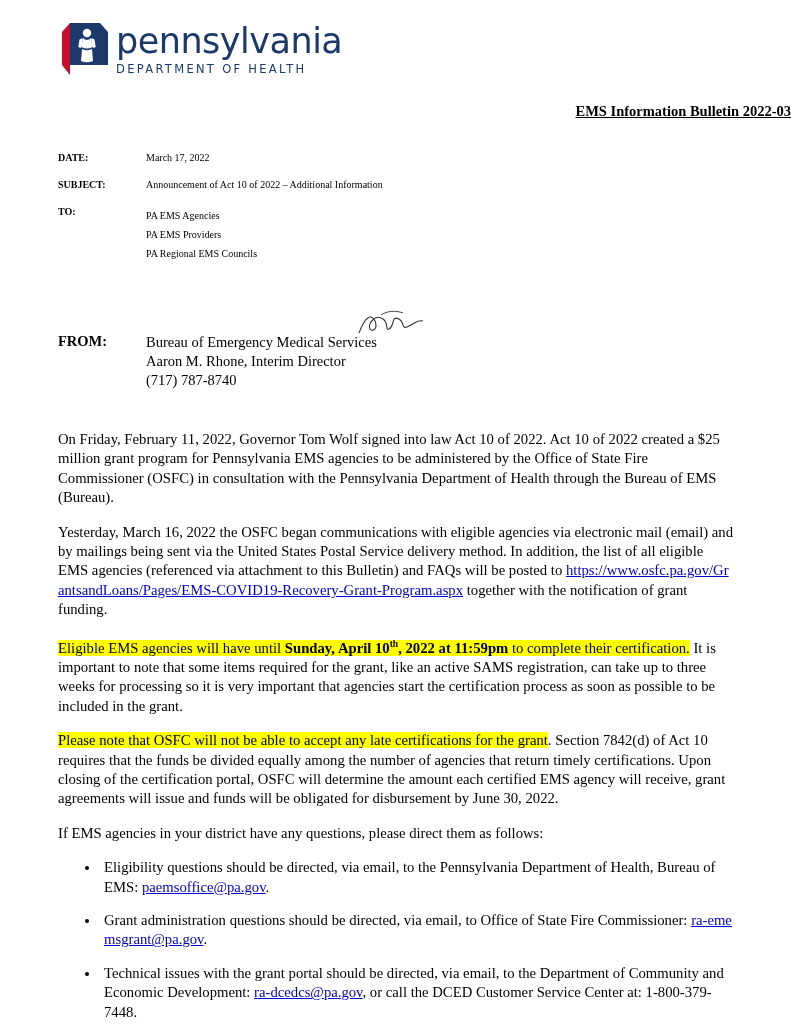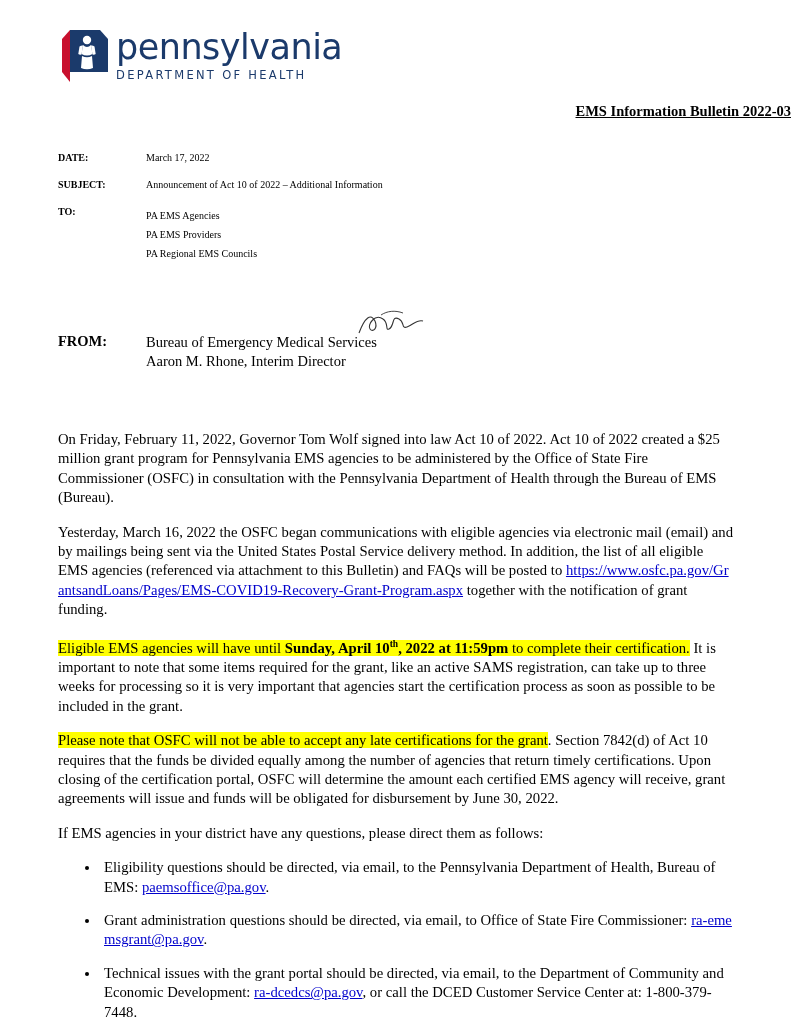--- a/index.html
+++ b/index.html
@@ -15,23 +15,23 @@
     font-family: "Liberation Serif", serif;
     color: #000000;
     overflow: hidden;
     box-sizing: border-box;
   }
 
   
   .letterhead {
     position: absolute;
     left: 62px;
-    top: 27px;
+    top: 21px;
     display: flex;
-    align-items: flex-end;
+    align-items: center;
   }
   .keystone-wrap {
     width: 46px;
     height: 52px;
     position: relative;
     flex: 0 0 auto;
   }
   .keystone-wrap svg { display: block; }
   .brand-text {
     margin-left: 8px;
@@ -179,20 +179,21 @@
       <path d="M4 26 C10 10, 16 6, 20 14 C23 21, 18 26, 15 22 C12 18, 20 6, 28 12 C34 16, 30 24, 34 22 C40 19, 36 8, 44 12 C50 15, 46 22, 52 20 C58 18, 62 12, 68 14" stroke="#333" fill="none" stroke-width="1.1"></path>
       <path d="M26 8 C32 4, 40 3, 48 6" stroke="#333" fill="none" stroke-width="0.9"></path>
     </svg>
   </div>
 
   <div class="from-block">
     <div class="meta-label">FROM:</div>
     <div class="meta-value">
       <div>Bureau of Emergency Medical Services</div>
       <div>Aaron M. Rhone, Interim Director</div>
+      <div>(717) 787-8740</div>
     </div>
   </div>
 
   <div class="body">
 
     <p>On Friday, February 11, 2022, Governor Tom Wolf signed into law Act 10 of 2022.  Act 10 of 2022 created a $25 million grant program for Pennsylvania EMS agencies to be administered by the Office of State Fire Commissioner (OSFC) in consultation with the Pennsylvania Department of Health through the Bureau of EMS (Bureau).</p>
 
     <p>
       <span>Yesterday, March 16, 2022 the OSFC began communications with eligible agencies via electronic mail (email) and by mailings being sent via the United States Postal Service delivery method.    In addition, the list of all eligible EMS agencies (referenced via attachment to this Bulletin) and FAQs will be posted to</span>
       <a class="link" href="#">https://www.osfc.pa.gov/GrantsandLoans/Pages/EMS-COVID19-Recovery-Grant-Program.aspx</a>

